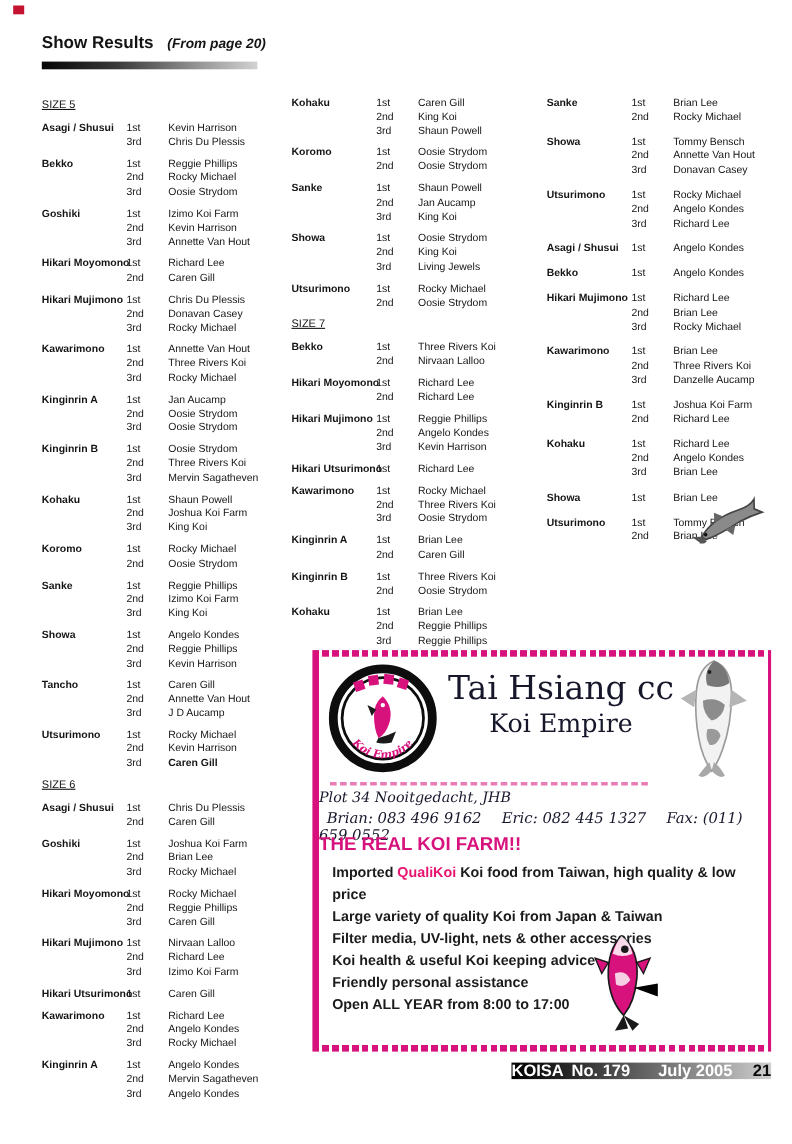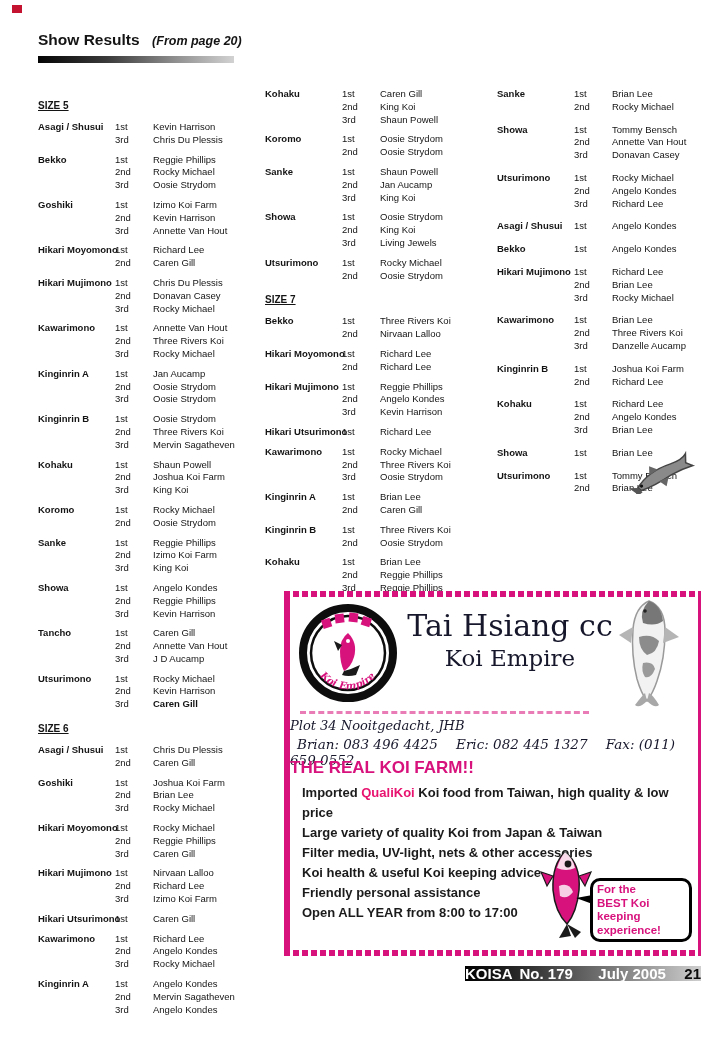--- a/index.html
+++ b/index.html
@@ -15,21 +15,21 @@
   #page-title{font-size:15.5px;font-weight:bold}
   #page-title-suffix{font-size:12.5px;font-style:italic;font-weight:600;margin-left:8px}
   #header-bar{left:38px;top:56px;width:196px;height:7px;
               background:linear-gradient(90deg,#050505,#3a3a3a 35%,#8f8f8f 70%,#d2d2d2 100%)}
 
   
   .col{top:88px}
   #col0{left:38px;width:227px}
   #col1{left:265px;width:232px}
   #col2{left:497px;width:214px}
-  .size-header{font-size:10px;font-weight:bold;text-decoration:underline;margin:12px 0 10px}
+  .size-header{font-size:10px;font-weight:normal;text-decoration:underline;margin:2px 0 10px}
   .group{display:flex;margin-bottom:7px}
   #col2 .group{margin-bottom:10px}
   .cat{flex:none;width:77px;font-weight:bold;font-size:9.5px;line-height:12.8px;white-space:nowrap}
   .entries{flex:1}
   .row{display:flex;font-size:9.5px;line-height:12.8px}
   .place{flex:none;width:38px}
   .winner{flex:1;white-space:nowrap}
   .winner.bold{font-weight:bold}
 
   
@@ -822,21 +822,21 @@
         <path d="M38 104 Q30 112 26 108 Q32 100 36 96 Z" fill="#a8a8a8"></path>
         <path d="M38 104 Q46 112 50 108 Q44 98 40 96 Z" fill="#a8a8a8"></path>
         <circle cx="36" cy="14" r="1.8" fill="#222"></circle>
       </svg>
     </div>
 
     <div id="ad-divider"></div>
 
     <div id="ad-address" class="serifline">Plot 34 Nooitgedacht, JHB</div>
     <div id="ad-contacts" class="serifline">
-      <span>Brian: 083 496 4425</span>
+      <span>Brian: 083 496 9162</span>
       <span>Eric: 082 445 1327</span>
       <span>Fax: (011) 659 0552</span>
     </div>
 
     <div id="ad-tagline">THE REAL KOI FARM!!</div>
 
     <div id="ad-bullets">
         <div class="bullet"><span>Imported </span><span class="hl">QualiKoi</span><span> Koi food from Taiwan, high quality &amp; low price</span></div>
         <div class="bullet"><span>Large variety of quality Koi from Japan &amp; Taiwan</span></div>
         <div class="bullet"><span>Filter media, UV-light, nets &amp; other accessories</span></div>
@@ -851,28 +851,20 @@
         <path d="M30 6 Q38 12 40 22 Q31 26 22 22 Q25 12 30 6 Z" fill="#fff" opacity=".85"></path>
         <path d="M24 40 Q34 36 38 46 Q32 54 25 50 Z" fill="#fff" opacity=".8"></path>
         <circle cx="33" cy="18" r="3.4" fill="#1a1a1a"></circle>
         <path d="M18 30 L6 26 L12 40 Z" fill="#d8127d" stroke="#1a1a1a" stroke-width="1.2"></path>
         <path d="M44 30 L56 26 L50 40 Z" fill="#d8127d" stroke="#1a1a1a" stroke-width="1.2"></path>
         <path d="M32 78 L24 92 L36 90 Z" fill="#1a1a1a"></path>
         <path d="M32 78 L40 92 L46 86 Z" fill="#1a1a1a"></path>
       </svg>
     </div>
     <div id="bubble-tail"></div>
-    <div id="bubble">
-      <div>
-          <div>For the</div>
-          <div>BEST Koi</div>
-          <div>keeping</div>
-          <div>experience!</div>
-        </div>
-    </div>
 
   </div>
 </div>
 
 <div id="footer" class="abs">
   <span class="left">
     <span>KOISA</span><span>No. 179</span>
   </span>
   <span>July  2005</span>
   <span class="page">21</span>

